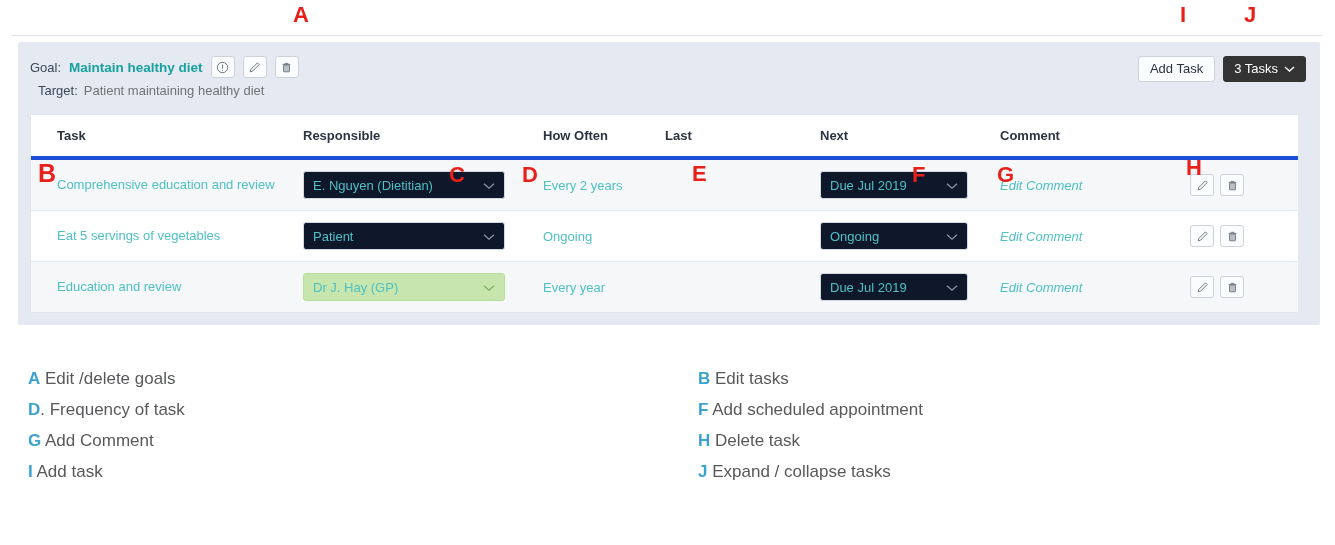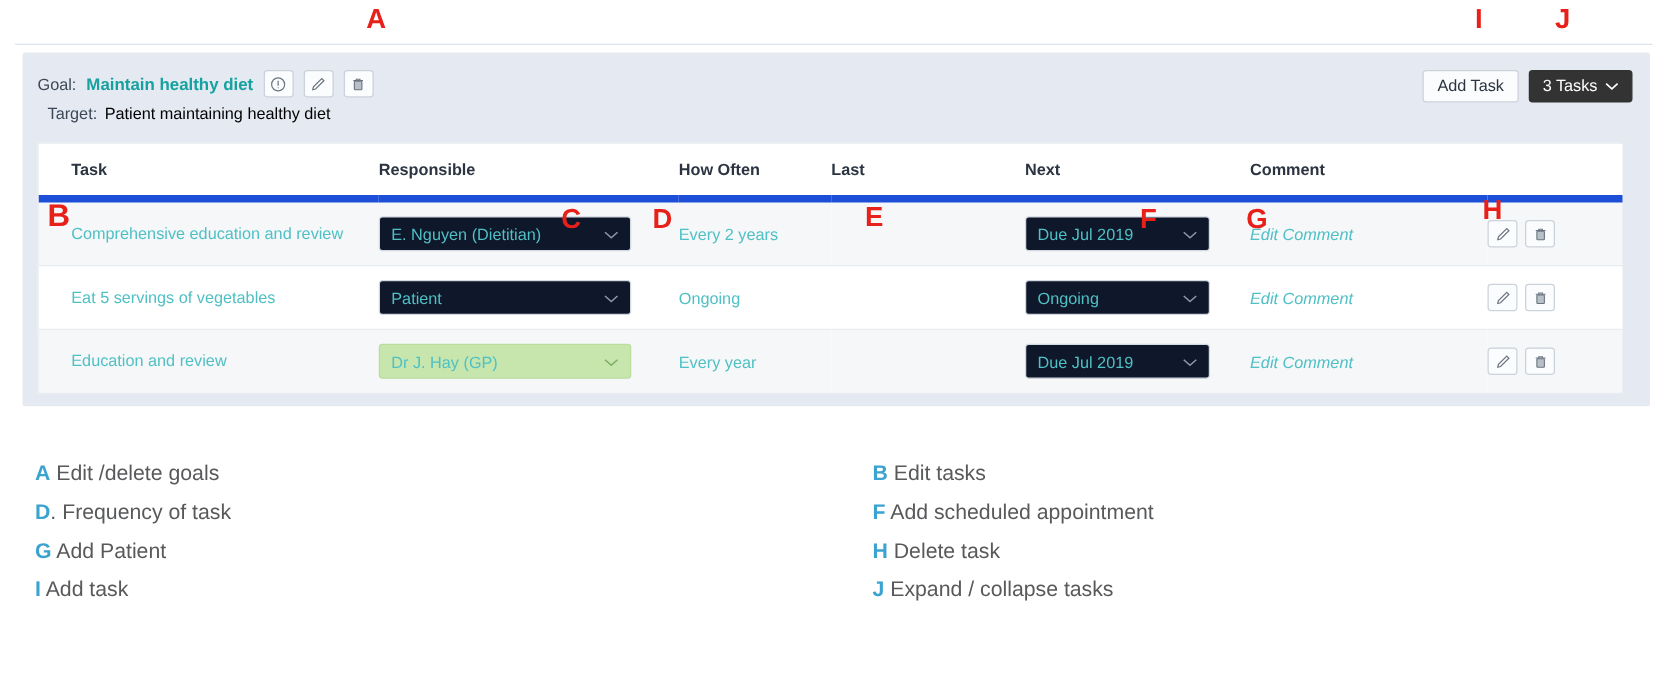--- a/index.html
+++ b/index.html
@@ -56,21 +56,21 @@
     display: inline-flex; align-items: center; justify-content: center;
     cursor: pointer;
   }
   .icon-btn svg { display: block; }
 
   .target-line {
     position: absolute; left: 20px; top: 41px;
     display: flex; align-items: center; gap: 6px;
     white-space: nowrap;
   }
-  .target-val { font-size: 13px; color: #000000; }
+  .target-val { font-size: 13px; color: #737373; }
 
   .hdr-right {
     position: absolute; right: 14px; top: 14px;
     display: flex; align-items: center; gap: 8px;
   }
   .btn-light {
     background: #fbfcfd; border: 1px solid #ccd2da; border-radius: 3px;
     font-size: 13px; color: #2b3440;
     padding: 5px 11px 6px; cursor: pointer;
     font-family: "Liberation Sans", sans-serif;
@@ -87,21 +87,21 @@
 
   
   .tbl-wrap {
     position: absolute; left: 12px; top: 72px;
     width: 1267px; background: #ffffff;
     border: 1px solid #e2e6ec;
   }
   table.tasks { width: 100%; border-collapse: collapse; table-layout: fixed; }
   table.tasks th {
     text-align: left; font-size: 13px; font-weight: bold; color: #2b3440;
-    padding: 13px 0 13px 0; border-bottom: 6px solid #1d4ed8;
+    padding: 13px 0 13px 0; border-bottom: 4px solid #1d4ed8;
     background: #ffffff;
   }
   table.tasks td {
     font-size: 13px; color: #4fc0c4;
     padding: 11px 0; vertical-align: middle;
     border-bottom: 1px solid #e8ebf0;
   }
   tr.shade td { background: #f5f7f9; }
   tr.plain td { background: #ffffff; }
   tr:last-child td { border-bottom: none; }
@@ -388,20 +388,20 @@
   <span class="anno" style="left:1244px;top:4px;font-size:22px;">J</span>
 
   <div class="legend">
     <div class="legend-item"><span class="legend-key">A</span><span> Edit /delete goals</span></div>
     <div class="legend-item"><span class="legend-key">B</span><span> Edit tasks</span></div>
 
     <div class="legend-item"><span class="legend-key">D</span><span>. Frequency of task</span></div>
 
     <div class="legend-item"><span class="legend-key">F</span><span> Add scheduled appointment</span></div>
 
-    <div class="legend-item"><span class="legend-key">G</span><span> Add Patient</span></div>
+    <div class="legend-item"><span class="legend-key">G</span><span> Add Comment</span></div>
     <div class="legend-item"><span class="legend-key">H</span><span> Delete task</span></div>
 
     <div class="legend-item"><span class="legend-key">I</span><span> Add task</span></div>
     <div class="legend-item"><span class="legend-key">J</span><span> Expand / collapse tasks</span></div>
   </div>
 
 </div>
 
 </body></html>

